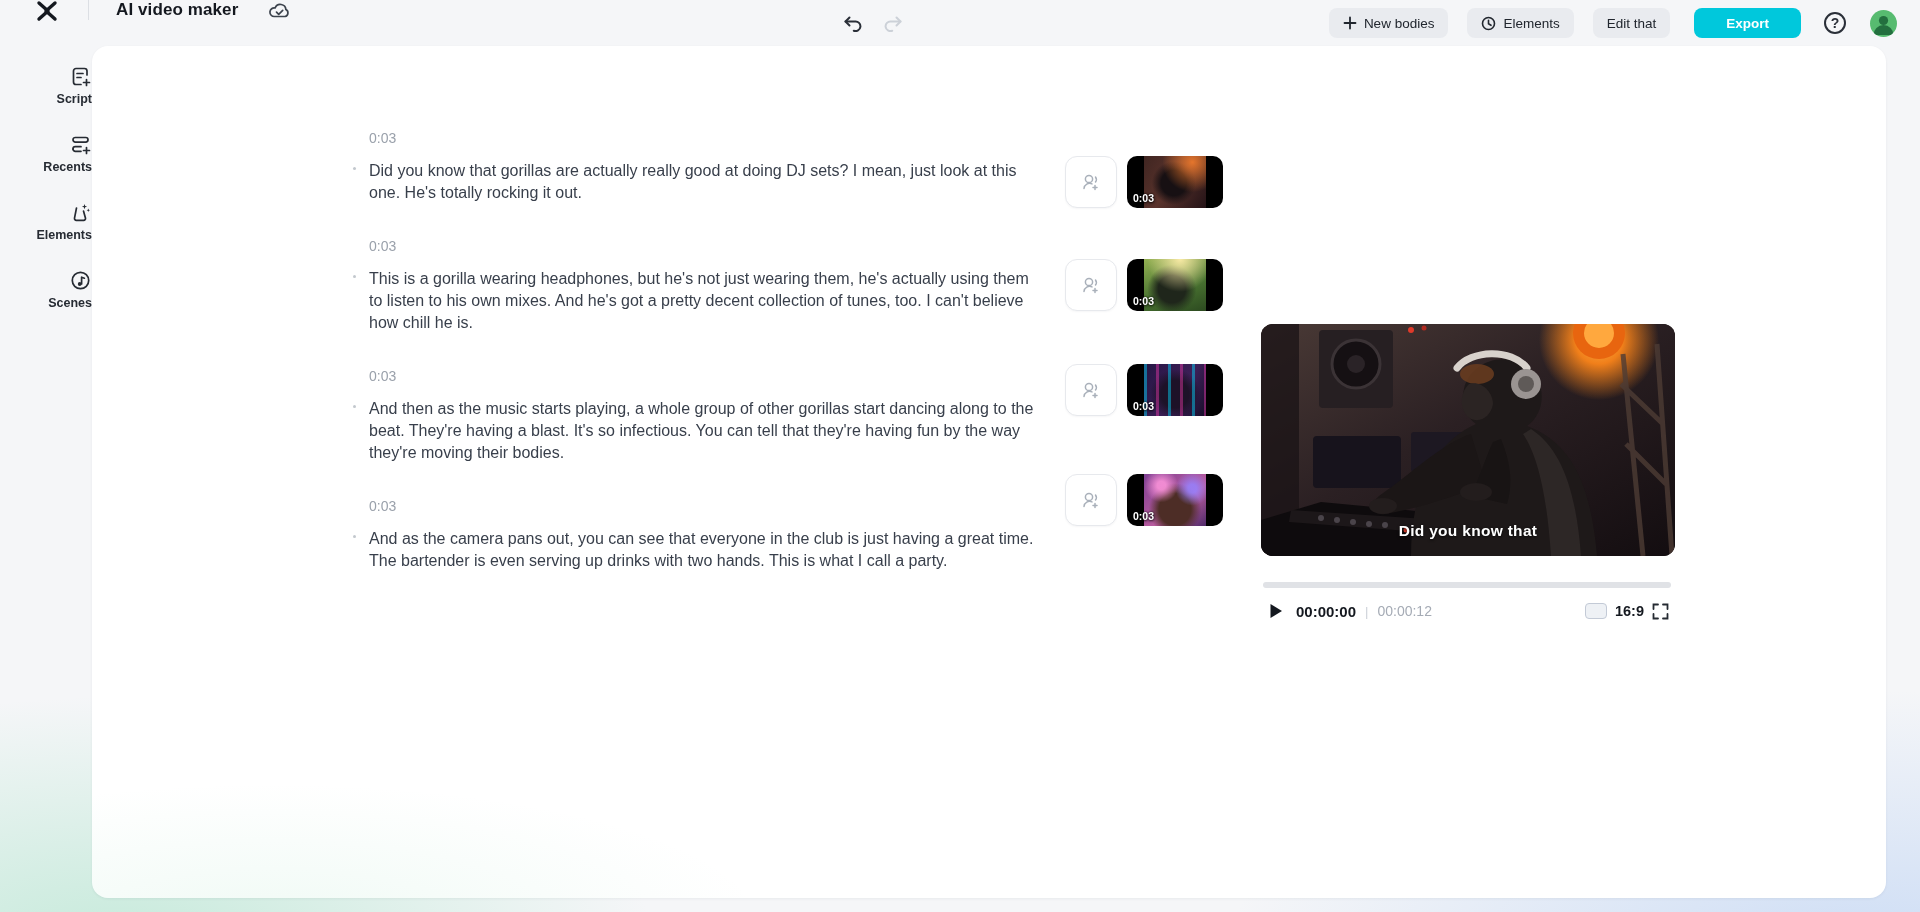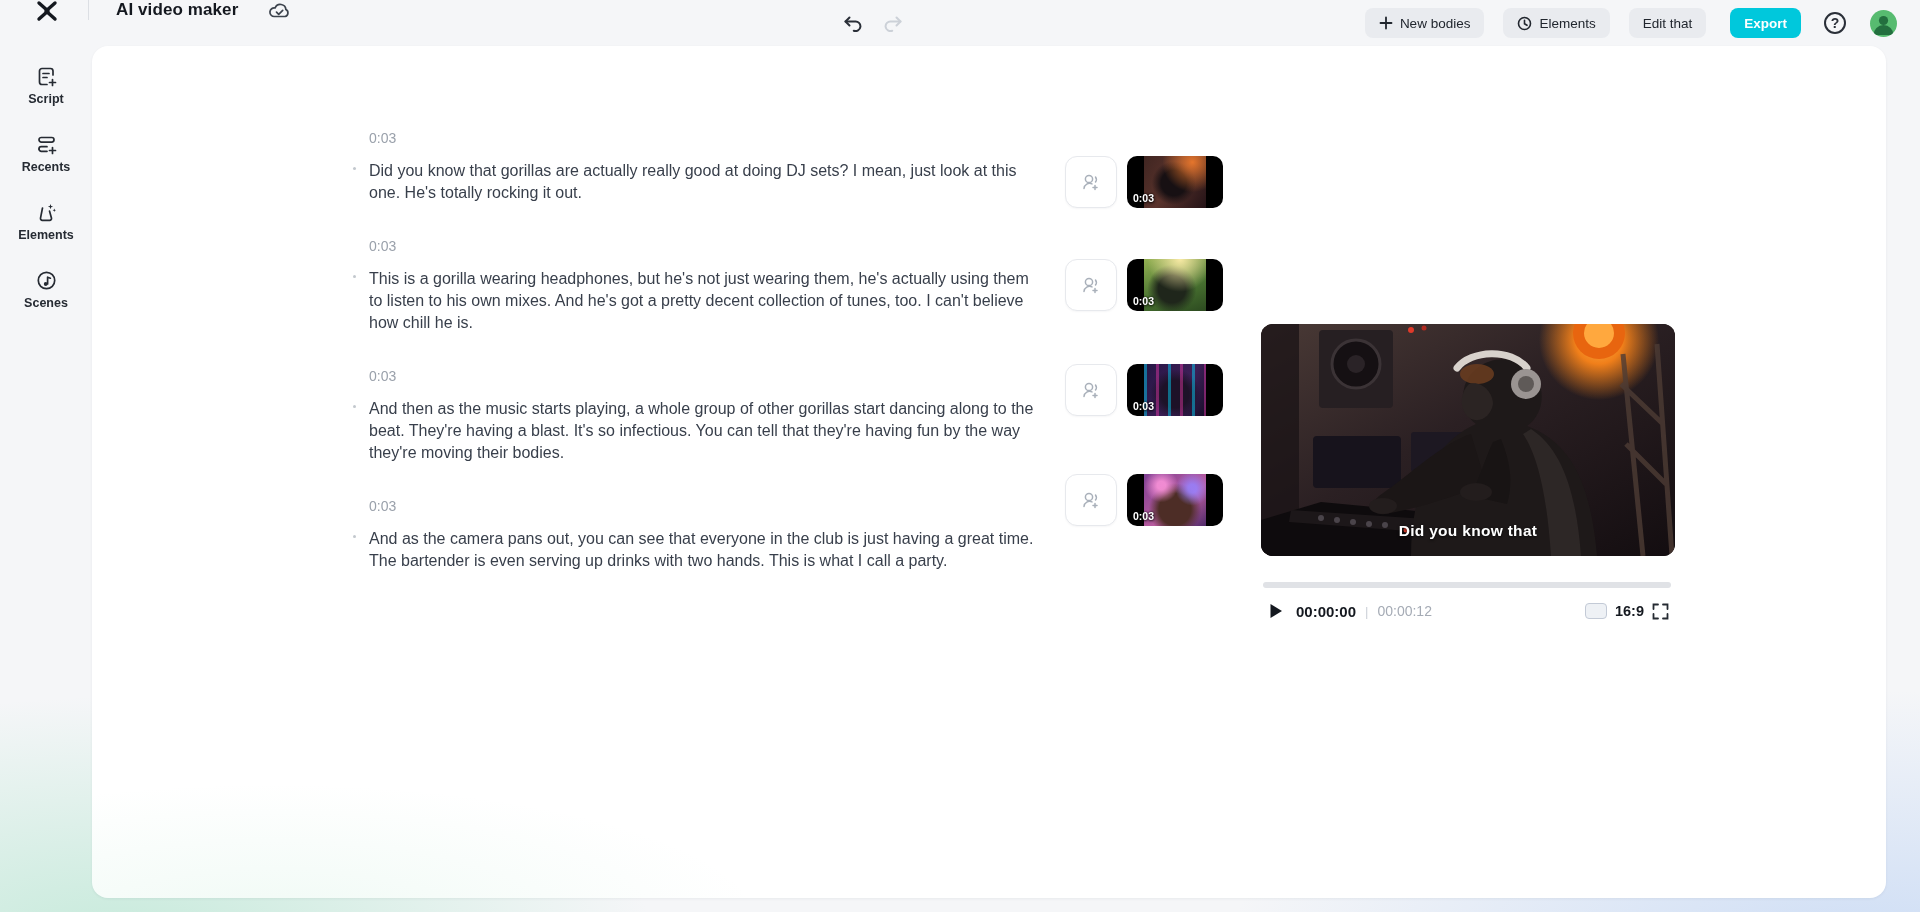--- a/index.html
+++ b/index.html
@@ -18,30 +18,30 @@
   .topbar { position:absolute; left:0; top:0; width:1920px; height:46px; display:flex; align-items:flex-start; }
   .logo { margin-left:34px; cursor:pointer; }
   .tb-divider { width:1px; height:20px; background:#dcdfe4; margin-left:29px; }
   .proj-title { margin-left:27px; font-size:17px; font-weight:700; color:#14181f; letter-spacing:.1px; }
   .cloud { margin-left:30px; cursor:pointer; }
   .history { position:absolute; left:843px; top:0; height:46px; display:flex; align-items:center; gap:22px; }
   .hist-btn { cursor:pointer; }
   .tb-right { position:absolute; right:23px; top:0; height:46px; display:flex; align-items:center; gap:19px; }
   .pill { height:30px; border-radius:8px; background:#e9ebef; color:#21262e; font-size:13.5px; font-weight:500;
     display:flex; align-items:center; gap:7px; padding:0 14px; cursor:pointer; border:none; white-space:nowrap; }
-  .pill.export { background:#00c8dc; color:#ffffff; font-weight:700; padding:0 14px; margin-left:5px; }
+  .pill.export { background:#00c8dc; color:#ffffff; font-weight:700; padding:0 32px; margin-left:5px; }
   .help { width:22px; height:22px; border-radius:50%; border:2px solid #2a2f38; color:#2a2f38;
     font-size:14px; font-weight:700; display:flex; align-items:center; justify-content:center; cursor:pointer; margin-left:4px; }
   .avatar { width:27px; height:27px; border-radius:50%; background:#57bb70; overflow:hidden; cursor:pointer; margin-left:5px; position:relative; }
   .avatar svg { position:absolute; left:0; top:0; }
 
   
   .sidebar { position:absolute; left:0; top:46px; width:92px; height:852px; display:flex; flex-direction:column;
     align-items:center; padding-top:19px; gap:27px; }
-  .side-item { display:flex; flex-direction:column; align-items:center; gap:4px; cursor:pointer; width:100%; }
+  .side-item { display:flex; flex-direction:column; align-items:flex-end; gap:4px; cursor:pointer; width:100%; }
   .side-item .lbl { font-size:12.5px; font-weight:600; color:#262b33; }
 
   
   .card { position:absolute; left:92px; top:46px; width:1794px; height:852px; background:#ffffff;
     border-radius:16px; box-shadow:0 1px 3px rgba(20,30,50,.06); overflow:hidden; }
   .card::after { content:""; position:absolute; inset:0; pointer-events:none;
     background:radial-gradient(ellipse 700px 200px at 10% 103%, rgba(150,220,185,.14), transparent 70%); }
 
   
   .script-list { position:absolute; left:277px; top:84px; width:672px; }

